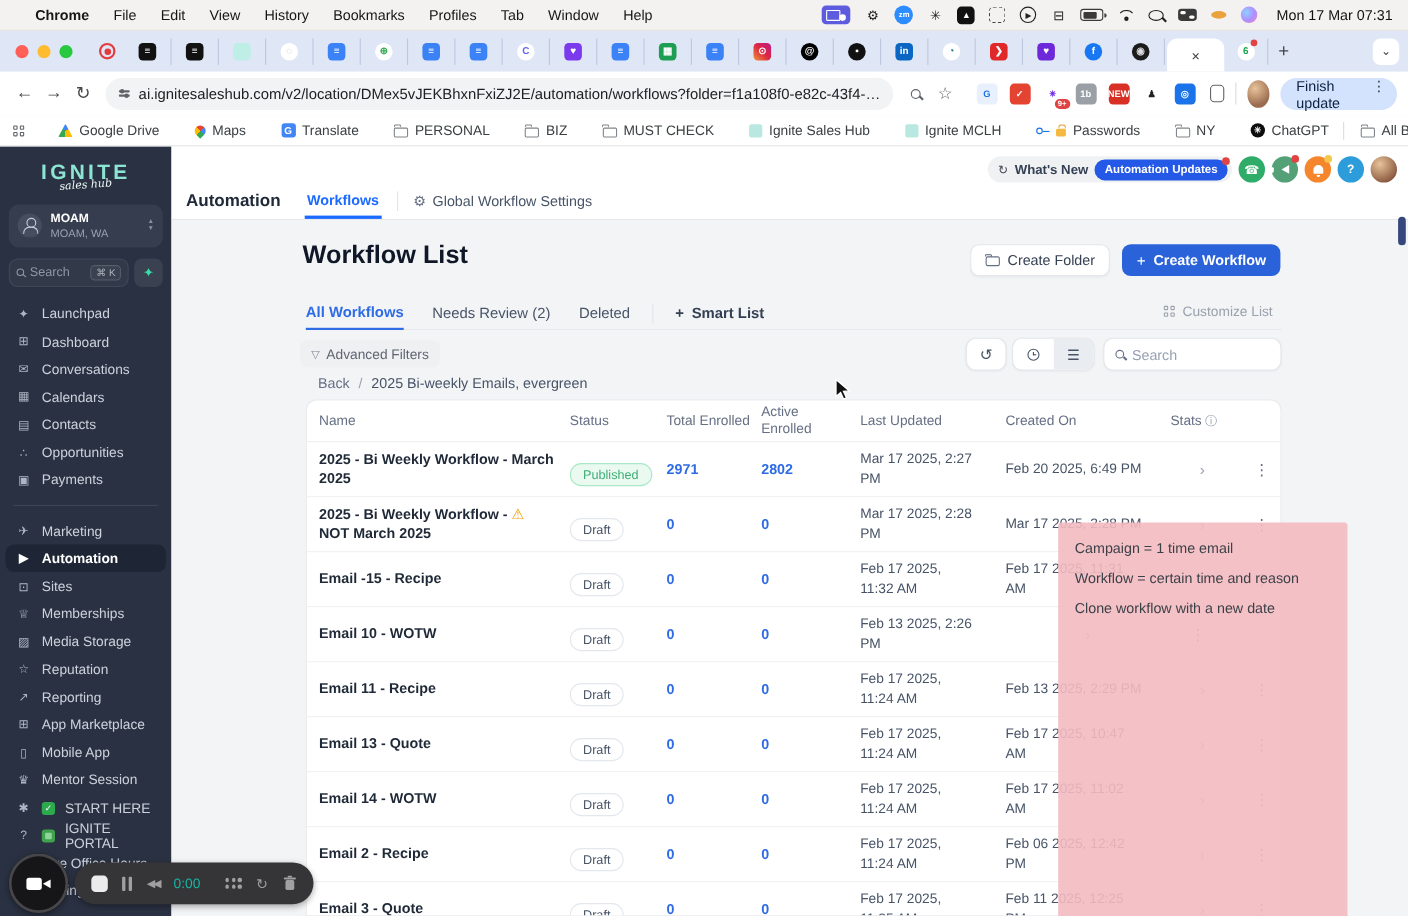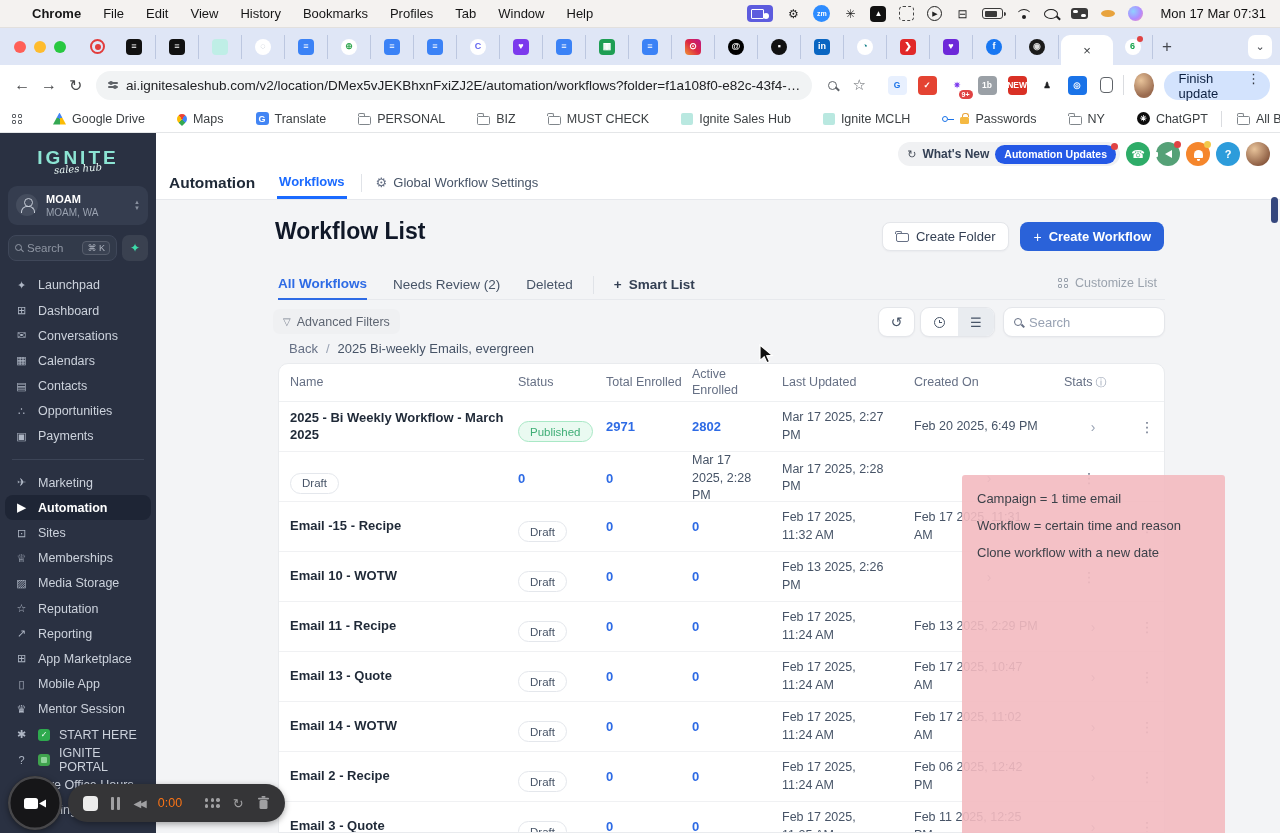--- a/index.html
+++ b/index.html
@@ -218,21 +218,21 @@
   .cursor { position:absolute; left:758px; top:344px; z-index:60; }
 
   
   .recorder { position:absolute; left:8px; top:776px; display:flex; align-items:center; gap:6px; z-index:40; }
   .rec-cam { width:54px; height:54px; background:#161618; border-radius:50%; display:flex; align-items:center; justify-content:center; box-shadow:inset 0 0 0 2.5px #47474a, 0 2px 6px rgba(0,0,0,.4); }
   .rec-pill { height:38px; background:#353537; border-radius:19px; display:flex; align-items:center; gap:13px; padding:0 15px; box-shadow:0 2px 6px rgba(0,0,0,.35); }
   .rec-stop { width:15px; height:15px; background:#ececec; border-radius:4px; }
   .rec-pause { display:flex; gap:3px; }
   .rec-pause i { width:3.2px; height:13px; background:#a0a0a2; border-radius:1px; }
   .rec-rew { font-size:10px; color:#a0a0a2; letter-spacing:-2px; }
-  .rec-time { font-size:12.5px; color:#f97316; min-width:30px; }
+  .rec-time { font-size:12.5px; color:#14b8a6; min-width:30px; }
   .rec-grid { display:inline-grid; grid-template-columns:repeat(3,3.4px); gap:2.4px; margin-left:4px; }
   .rec-grid i { width:3.4px; height:3.4px; background:#a0a0a2; border-radius:50%; }
   .rec-loop { font-size:13px; color:#a0a0a2; }
 </style>
 </head>
 <body>
 
 <div class="stage">
 
   <div class="menubar">
@@ -884,20 +884,23 @@
                 <span><span class="status-pill published">Published</span></span>
                 <span class="td-num">2971</span>
                 <span class="td-num">2802</span>
                 <span class="td-date">Mar 17 2025, 2:27 PM</span>
                 <span class="td-date">Feb 20 2025, 6:49 PM</span>
                 <span class="td-chev">›</span>
                 <span class="td-kebab">⋮</span>
               </div>
 
               <div class="tgrid trow">
+                <span class="td-name">
+                  <span>2025 - Bi Weekly Workflow - </span><span class="warn-glyph">⚠</span><span> NOT March 2025</span>
+                </span>
                 <span><span class="status-pill draft">Draft</span></span>
                 <span class="td-num">0</span>
                 <span class="td-num">0</span>
                 <span class="td-date">Mar 17 2025, 2:28 PM</span>
                 <span class="td-date">Mar 17 2025, 2:28 PM</span>
                 <span class="td-chev">›</span>
                 <span class="td-kebab">⋮</span>
               </div>
 
               <div class="tgrid trow">

